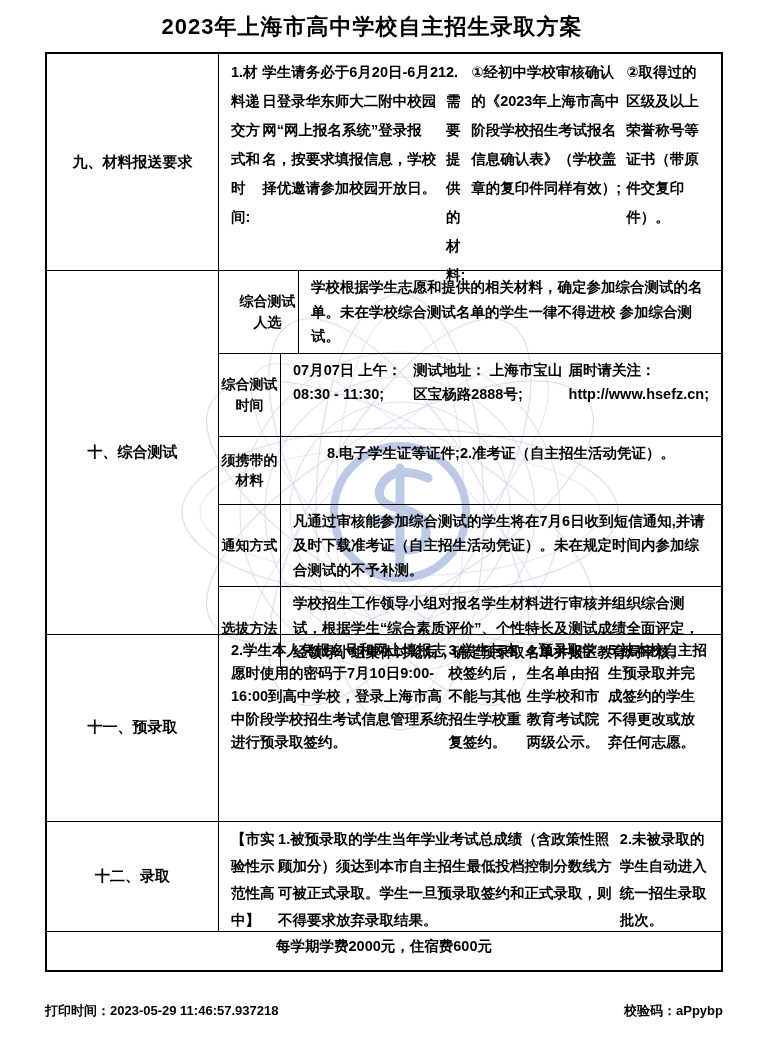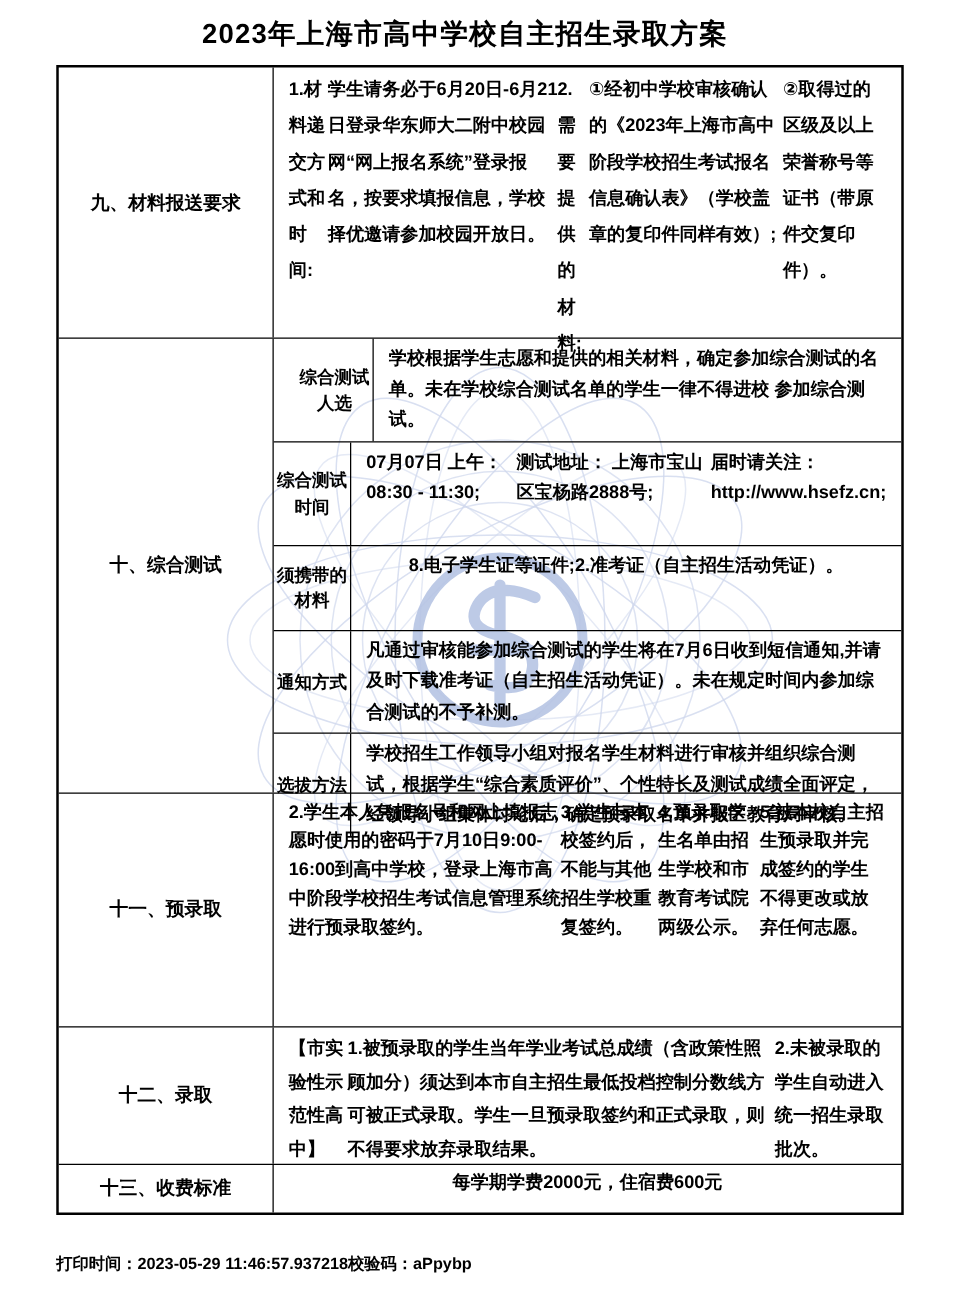--- a/index.html
+++ b/index.html
@@ -52,21 +52,21 @@
   .h-sub2{flex:0 0 83px;}
   .h-sub3{flex:0 0 68px;}
   .h-sub4{flex:0 0 69px;}
   .h-sub5{flex:0 0 75px;}
   .h-r11{height:190px;}
   .h-r12{height:110px;}
   .h-r13{height:40px;}
   
   .footer{
     position:absolute;left:45px;top:1002px;width:678px;z-index:2;
-    display:flex;justify-content:flex-start;font-size:13px;font-weight:bold;
+    display:flex;justify-content:space-between;font-size:13px;font-weight:bold;
   }
 </style>
 </head>
 <body>
 
 <div class="watermark">
   <svg width="460" height="460" viewBox="0 0 460 460" xmlns="http://www.w3.org/2000/svg">
     <g fill="none" stroke="var(--wm,#b7c3e3)" stroke-width="1.2">
       <g>
         <ellipse cx="230" cy="230" rx="218" ry="84" opacity="0.8"></ellipse>
@@ -162,21 +162,20 @@
   <div class="trow h-r12">
     <div class="label-cell">十二、录取</div>
     <div class="content-cell lh-r12">
       <p class="para">【市实验性示范性高中】</p>
       <p class="para">1.被预录取的学生当年学业考试总成绩（含政策性照顾加分）须达到本市自主招生最低投档控制分数线方可被正式录取。学生一旦预录取签约和正式录取，则不得要求放弃录取结果。</p>
       <p class="para">2.未被录取的学生自动进入统一招生录取批次。</p>
     </div>
   </div>
 
   <div class="trow h-r13">
-    <div class="label-cell">十三、收费标准</div>
     <div class="content-cell lh-one">
       <p class="para">每学期学费2000元，住宿费600元</p>
     </div>
   </div>
 
 </div>
 
 <div class="footer">
   <div>
     <span>打印时间：</span><span>2023-05-29 11:46:57.937218</span>

